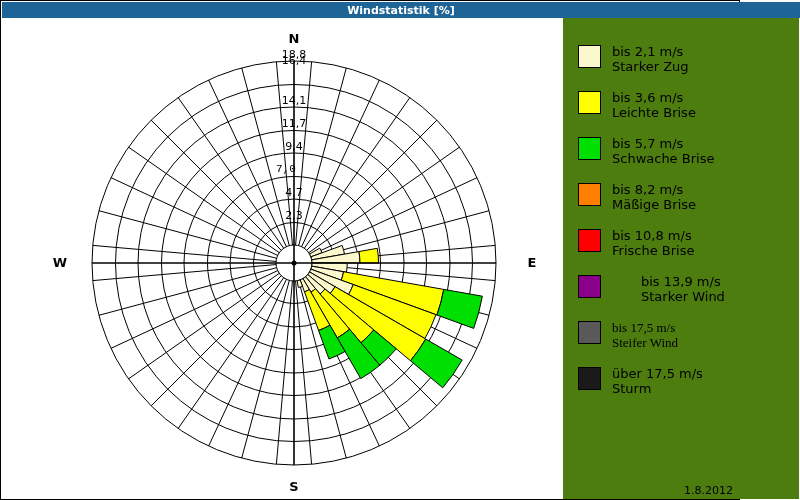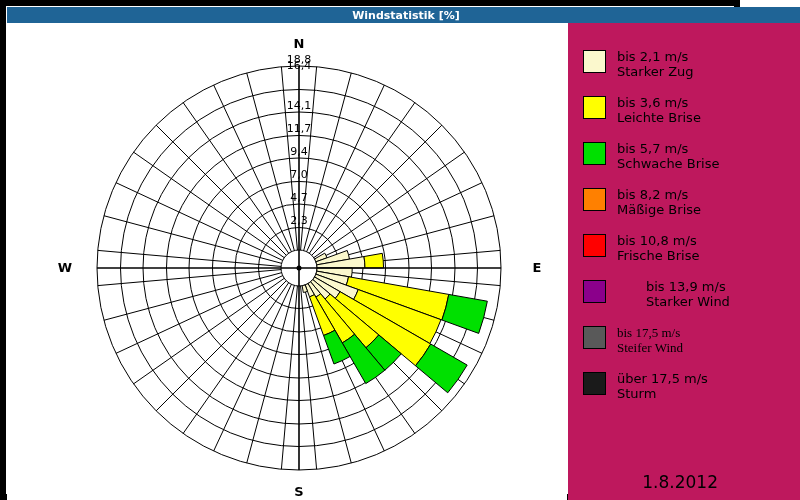--- a/index.html
+++ b/index.html
@@ -4,52 +4,52 @@
 <style>
   html,body{margin:0;padding:0;}
   body{
     width:800px;height:500px;overflow:hidden;
     background:#ffffff;
     font-family:"DejaVu Sans", sans-serif;
     position:relative;
   }
   #frame{
     position:absolute;left:0;top:0;width:740px;height:500px;
-    border:6px solid #000000;box-sizing:border-box;background:#ffffff;
+    border:1px solid #000000;box-sizing:border-box;background:#ffffff;
   }
   #titlebar{
     position:absolute;left:1px;top:1px;width:798px;height:16px;
     background:#1f6496;color:#ffffff;
     font-size:11px;font-weight:bold;
     display:flex;align-items:center;justify-content:center;
     letter-spacing:0px;
   }
   #plotarea{
     position:absolute;left:1px;top:17px;width:560px;height:481px;
     background:#ffffff;
   }
   #rose-svg{position:absolute;left:0;top:0;}
   #legend{
     position:absolute;left:562px;top:17px;width:236px;height:481px;
-    background:#be185d;
+    background:#4d7c0f;
   }
   .legend-row{
     position:absolute;display:flex;align-items:flex-start;
   }
   .swatch{
     width:23px;height:23px;border:1px solid #000000;box-sizing:border-box;
     flex:0 0 auto;margin-right:11px;margin-top:1px;
   }
   .legend-text{
     font-size:13px;color:#000000;line-height:15px;white-space:nowrap;
   }
   .legend-text .l2{display:block;}
   #datestamp{
-    position:absolute;right:16px;bottom:2px;
-    font-size:17px;color:#000000;
+    position:absolute;right:6px;bottom:2px;
+    font-size:11px;color:#000000;
   }
   .compass{
     position:absolute;font-size:13px;font-weight:bold;color:#000000;
     text-align:center;
   }
   .ticklabel{
     position:absolute;font-size:11px;color:#000000;text-align:center;
     width:40px;
   }
 </style>
@@ -144,21 +144,21 @@
     </svg>
 
     <div class="compass" id="lbl-n" style="left: 272px; top: 13px; width: 40px;">N</div>
     <div class="compass" id="lbl-e" style="left: 510px; top: 237px; width: 40px;">E</div>
     <div class="compass" id="lbl-s" style="left: 272px; top: 461px; width: 40px;">S</div>
     <div class="compass" id="lbl-w" style="left: 38px; top: 237px; width: 40px;">W</div>
 
     <div id="ticklabels">
         <div class="ticklabel" style="left: 272px; top: 191.489px;">2,3</div>
         <div class="ticklabel" style="left: 272px; top: 168px;">4,7</div>
-        <div class="ticklabel" style="left: 272px; top: 145.489px;">7,0</div>
+        <div class="ticklabel" style="left: 264px; top: 145.489px; font-family: Liberation Mono, monospace;">7,0</div>
         <div class="ticklabel" style="left: 272px; top: 122px;">9,4</div>
         <div class="ticklabel" style="left: 272px; top: 99.4894px;">11,7</div>
         <div class="ticklabel" style="left: 272px; top: 76px;">14,1</div>
         <div class="ticklabel" style="left: 272px; top: 36px;">16,4</div>
         <div class="ticklabel" style="left: 272px; top: 30px;">18,8</div>
       </div>
   </div>
 
   <div id="legend">
       <div class="legend-row" style="left: 15px; top: 26px;">

